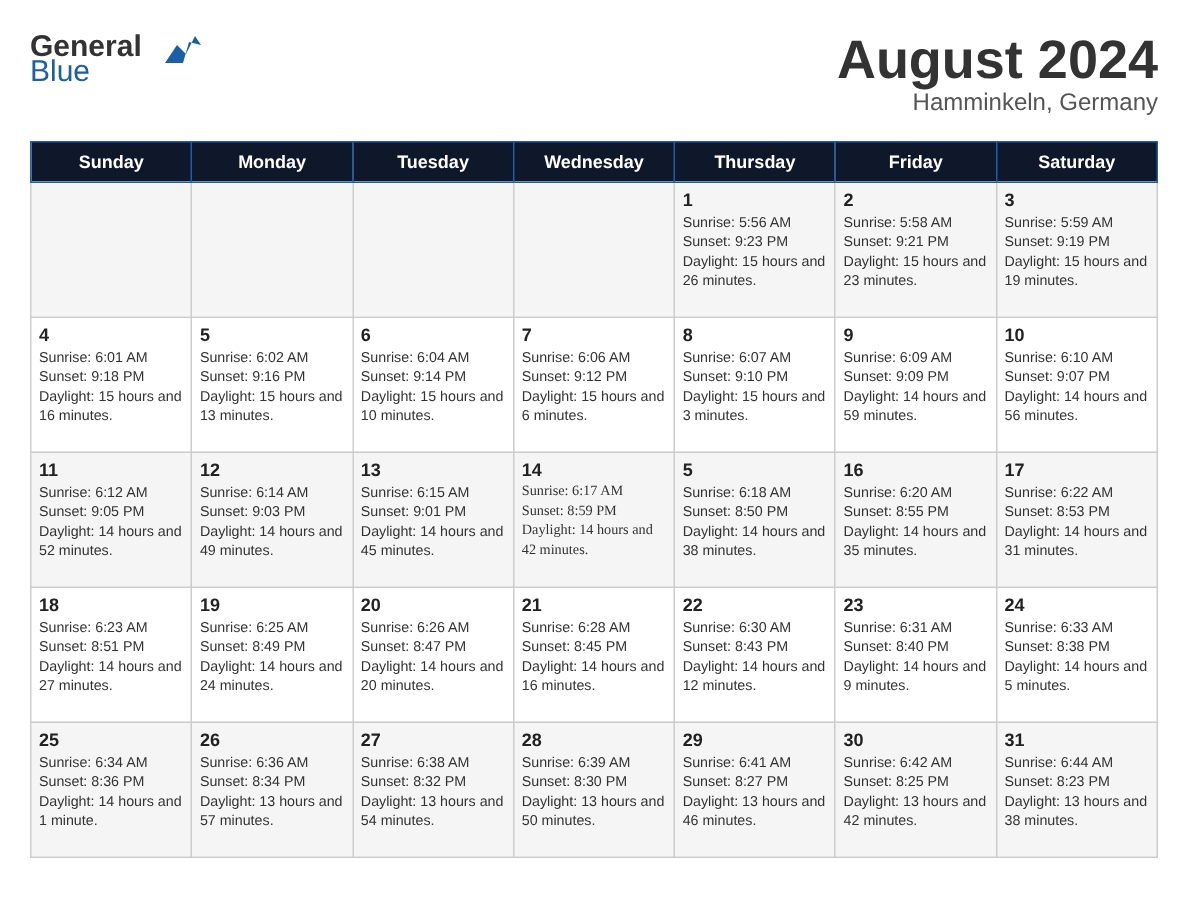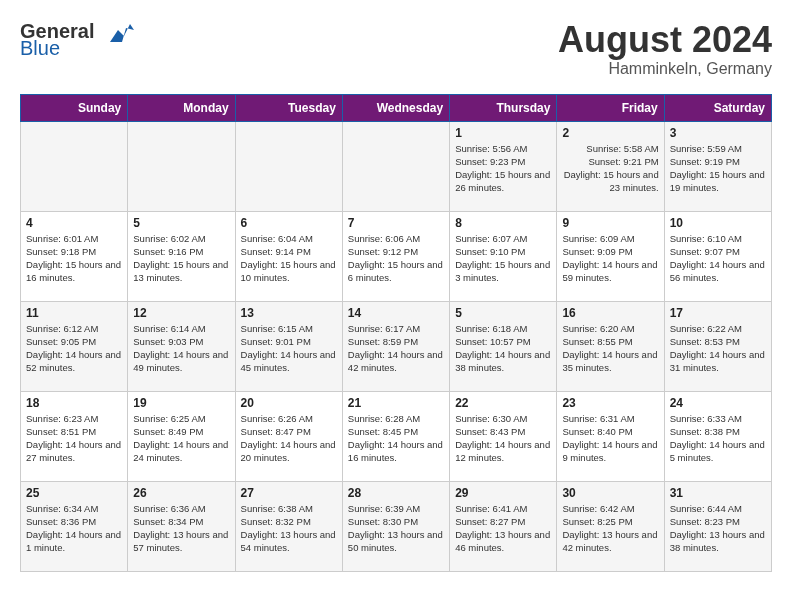--- a/index.html
+++ b/index.html
@@ -53,23 +53,23 @@
     .subtitle {
       font-size: 16px;
       color: #555;
     }
     table {
       width: 100%;
       border-collapse: collapse;
       font-size: 11px;
     }
     thead tr th {
-      background-color: #701a75;
+      background-color: #0f172a;
       color: #fff;
-      text-align: right;
+      text-align: center;
       padding: 6px 6px;
       font-size: 12px;
       font-weight: bold;
       border: 1px solid #1a5fa8;
     }
     tbody tr td {
       border: 1px solid #ccc;
       vertical-align: top;
       padding: 4px 5px;
       width: calc(100% / 7);
@@ -136,21 +136,21 @@
         <td class="empty-cell"></td>
         <td class="empty-cell"></td>
         <td>
           <span class="day-number">1</span>
           <div class="day-content" style="white-space: pre-line;">Sunrise: 5:56 AM
 Sunset: 9:23 PM
 Daylight: 15 hours and 26 minutes.</div>
         </td>
         <td>
           <span class="day-number">2</span>
-          <div class="day-content" style="white-space: pre-line; text-align: right;">Sunrise: 5:58 AM
+          <div class="day-content" style="white-space: pre-line;">Sunrise: 5:58 AM
 Sunset: 9:21 PM
 Daylight: 15 hours and 23 minutes.</div>
         </td>
         <td>
           <span class="day-number">3</span>
           <div class="day-content" style="white-space: pre-line;">Sunrise: 5:59 AM
 Sunset: 9:19 PM
 Daylight: 15 hours and 19 minutes.</div>
         </td>
       </tr>
@@ -212,28 +212,28 @@
 Daylight: 14 hours and 49 minutes.</div>
         </td>
         <td>
           <span class="day-number">13</span>
           <div class="day-content" style="white-space: pre-line;">Sunrise: 6:15 AM
 Sunset: 9:01 PM
 Daylight: 14 hours and 45 minutes.</div>
         </td>
         <td>
           <span class="day-number">14</span>
-          <div class="day-content" style="white-space: pre-line;">Sunrise: 6:17 AM
+          <div class="day-content" style="white-space: pre-line; font-family: Liberation Serif, serif;">Sunrise: 6:17 AM
 Sunset: 8:59 PM
 Daylight: 14 hours and 42 minutes.</div>
         </td>
         <td>
           <span class="day-number">5</span>
           <div class="day-content" style="white-space: pre-line;">Sunrise: 6:18 AM
-Sunset: 10:57 PM
+Sunset: 8:50 PM
 Daylight: 14 hours and 38 minutes.</div>
         </td>
         <td>
           <span class="day-number">16</span>
           <div class="day-content" style="white-space: pre-line;">Sunrise: 6:20 AM
 Sunset: 8:55 PM
 Daylight: 14 hours and 35 minutes.</div>
         </td>
         <td>
           <span class="day-number">17</span>

